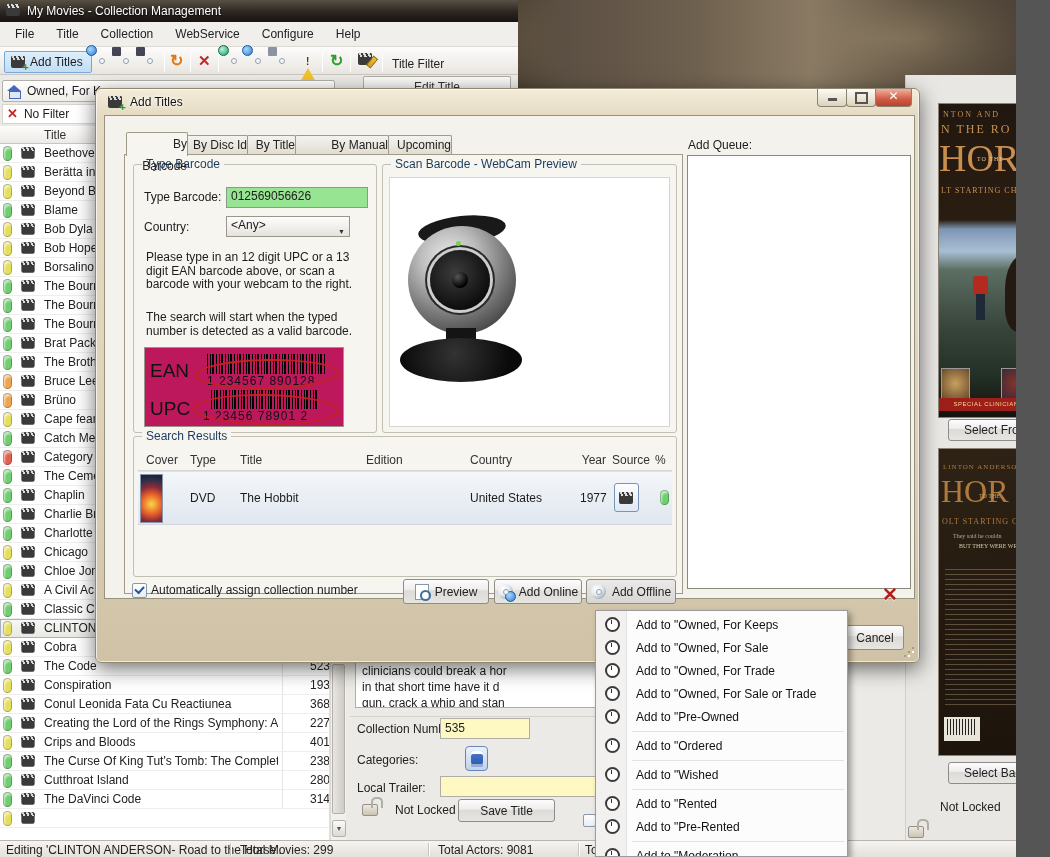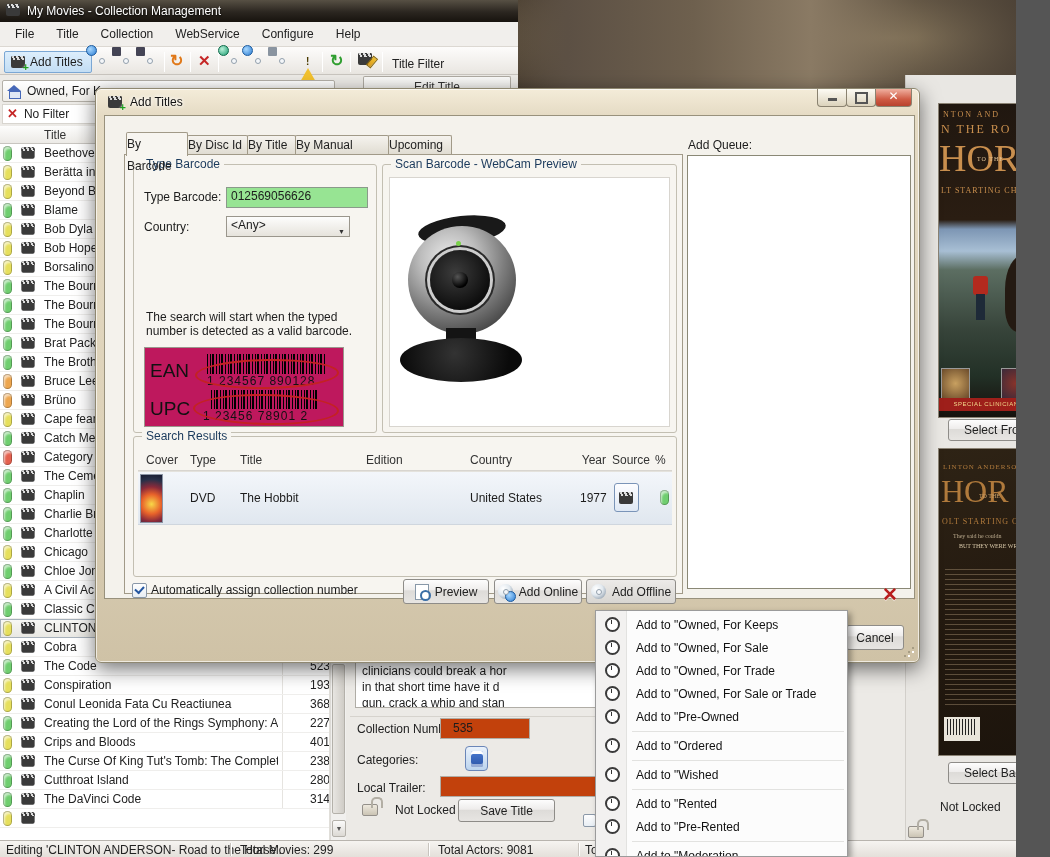--- a/index.html
+++ b/index.html
@@ -55,21 +55,21 @@
   .vscroll{left:330px;top:126px;width:16px;height:714px;background:#f1f0ee;border-left:1px solid #dcdad6;}
   .vthumb{left:1px;top:538px;width:13px;height:150px;background:linear-gradient(90deg,#e8e6e2,#cfccc6);border:1px solid #b4b1aa;border-radius:2px;}
   .vbtn{left:1px;top:694px;width:14px;height:17px;background:linear-gradient(#fbfbfa,#dcd9d4);border:1px solid #b4b1aa;border-radius:2px;text-align:center;font-size:7px;color:#555;line-height:16px;}
   
   .edittab{left:363px;top:76px;width:148px;height:22px;background:linear-gradient(#fbfbfa,#e8e6e1);border:1px solid #aeaaa2;border-bottom:none;border-radius:2px 2px 0 0;text-align:center;line-height:20px;color:#333;}
   .descbox{left:355px;top:640px;width:243px;height:68px;background:#fff;border:1px solid #b0ada6;padding:2px 6px;overflow:hidden;}
   .descbox div{line-height:16px;white-space:nowrap;}
   .descbox .pad{height:20px;}
   .hr{left:350px;top:716px;width:252px;height:1px;background:#d6d3cd;}
   .flabel{color:#222;}
-  .tinput{background:#c2410c;border:1px solid #b0ada6;padding:2px 12px;line-height:15px;}
+  .tinput{background:#fef9c3;border:1px solid #b0ada6;padding:2px 4px;line-height:15px;}
   .catbtn{left:465px;top:746px;width:23px;height:25px;border:1px solid #6a86b8;border-radius:4px;background:linear-gradient(#eaf2fb,#bcd4ee);}
   .catbtn::after{content:"";position:absolute;left:5px;top:4px;width:12px;height:16px;border-radius:2px;background:linear-gradient(#4a7ad0,#2a55a8);box-shadow:inset 0 3px 0 #fff,inset 0 -3px 0 rgba(255,255,255,.5);}
   .btn{background:linear-gradient(#fdfdfd,#eeeceb 45%,#dddbd8 46%,#e7e5e2);border:1px solid #8e8c88;border-radius:3px;color:#222;display:flex;align-items:center;justify-content:center;gap:6px;}
   .lockico{width:16px;height:12px;background:linear-gradient(#eee9de,#cbc4b4);border:1px solid #94908a;border-radius:2px;position:relative;}
   .lockico::before{content:"";position:absolute;left:8px;top:-8px;width:8px;height:9px;border:2px solid #b2aea4;border-bottom:none;border-radius:5px 5px 0 0;}
   .cb{width:13px;height:13px;background:linear-gradient(#fefefe,#e8eef4);border:1px solid #8a98a8;border-radius:2px;position:relative;}
   .cb.checked::after{content:"";position:absolute;left:2px;top:2px;width:7px;height:4px;border-left:2px solid #2456a0;border-bottom:2px solid #2456a0;transform:rotate(-48deg);}
   
   .rpanel{left:905px;top:75px;width:145px;height:770px;background:#e9e7e3;border-left:1px solid #d2cfca;}
   .cover{overflow:hidden;border:1px solid #8a8274;font-family:"Liberation Serif",serif;}
@@ -95,21 +95,21 @@
   .ssep{position:absolute;top:2px;width:1px;height:13px;background:#c8c4be;border-right:1px solid #fff;}
   
   .dialog{left:95px;top:88px;width:825px;height:575px;border-radius:6px;border:1px solid #8f8871;
     background:linear-gradient(180deg,#f4ecd9,#e5dbc4 26px,#ddd2b9 60%,#cfc2a6);
     box-shadow:0 6px 20px rgba(0,0,0,.55),inset 0 0 0 1px rgba(255,255,255,.65);}
   .dtitle{position:absolute;left:34px;top:6px;color:#111;text-shadow:0 0 4px #fff,0 0 4px #fff;}
   .wbtn{position:absolute;top:0;height:17px;border:1px solid #8a8270;border-top:none;border-radius:0 0 4px 4px;
     background:linear-gradient(#fdfbf4,#dcd3bc);text-align:center;color:#444;}
   .wbtn.close{background:linear-gradient(#f0b0a0,#cf5b44 60%,#b8422e);color:#fff;}
   .dclient{position:absolute;left:8px;top:26px;width:809px;height:482px;background:#f4f2ec;border:1px solid #98917c;}
-  .tab{position:absolute;border:1px solid #a19a88;border-bottom:none;border-radius:2px 2px 0 0;text-align:left;
+  .tab{position:absolute;border:1px solid #a19a88;border-bottom:none;border-radius:2px 2px 0 0;text-align:right;
     background:linear-gradient(#f5f3ee,#dedacf);color:#222;line-height:19px;height:20px;top:19px;}
   .tab.active{top:16px;height:23px;background:#f7f5f0;z-index:3;line-height:22px;}
   .tabpage{position:absolute;left:19px;top:38px;width:557px;height:438px;background:#f7f5f0;border:1px solid #a19a88;}
   .group{position:absolute;border:1px solid #c3bfb2;border-radius:3px;}
   .group .legend{position:absolute;left:8px;top:-8px;background:#f7f5f0;padding:0 4px;color:#1b3a5c;}
   .ginput{position:absolute;border:1px solid #8a9a8a;padding:0 4px;line-height:17px;}
   .combo2{position:absolute;border:1px solid #9a968c;background:linear-gradient(#fdfdfc,#e6e3dc);line-height:17px;padding:0 4px;}
   .combo2 .arr{position:absolute;right:4px;top:6px;font-size:7px;color:#333;}
   .para{position:absolute;width:214px;line-height:13.5px;color:#1c1c1c;}
   .bcbox{position:absolute;background:#be185d;border:1px solid #9a968c;}
@@ -564,20 +564,21 @@
 
         <div class="group" style="left:8px;top:9px;width:242px;height:267px;">
           <span class="legend">Type Barcode</span>
           <span class="abs" style="left:10px;top:25px;">Type Barcode:</span>
           <div class="ginput" style="left:92px;top:22px;width:132px;height:19px;background:#97e493;">012569056626</div>
           <span class="abs" style="left:10px;top:55px;">Country:</span>
           <div class="combo2" style="left:92px;top:51px;width:114px;height:19px;">
             <span>&lt;Any&gt;</span>
             <span class="arr">▼</span>
           </div>
+          <div class="para" style="left:12px;top:86px;">Please type in an 12 digit UPC or a 13 digit EAN barcode above, or scan a barcode with your webcam to the right.</div>
           <div class="para" style="left:12px;top:146px;">The search will start when the typed number is detected as a valid barcode.</div>
 
           <div class="bcbox" style="left:10px;top:182px;width:198px;height:78px;">
             <span class="bignum" style="left:5px;top:12px;">EAN</span>
             <span class="bars" style="left:62px;top:6px;width:118px;height:20px;"></span>
             <span class="bcnum" style="left:62px;top:26px;">1 234567 890128</span>
             <span class="redell" style="left:50px;top:11px;width:140px;height:26px;transform:rotate(-1deg);"></span>
             <span class="bignum" style="left:5px;top:50px;">UPC</span>
             <span class="bars" style="left:66px;top:42px;width:106px;height:19px;"></span>
             <span class="bcnum" style="left:58px;top:61px;">1 23456 78901 2</span>

